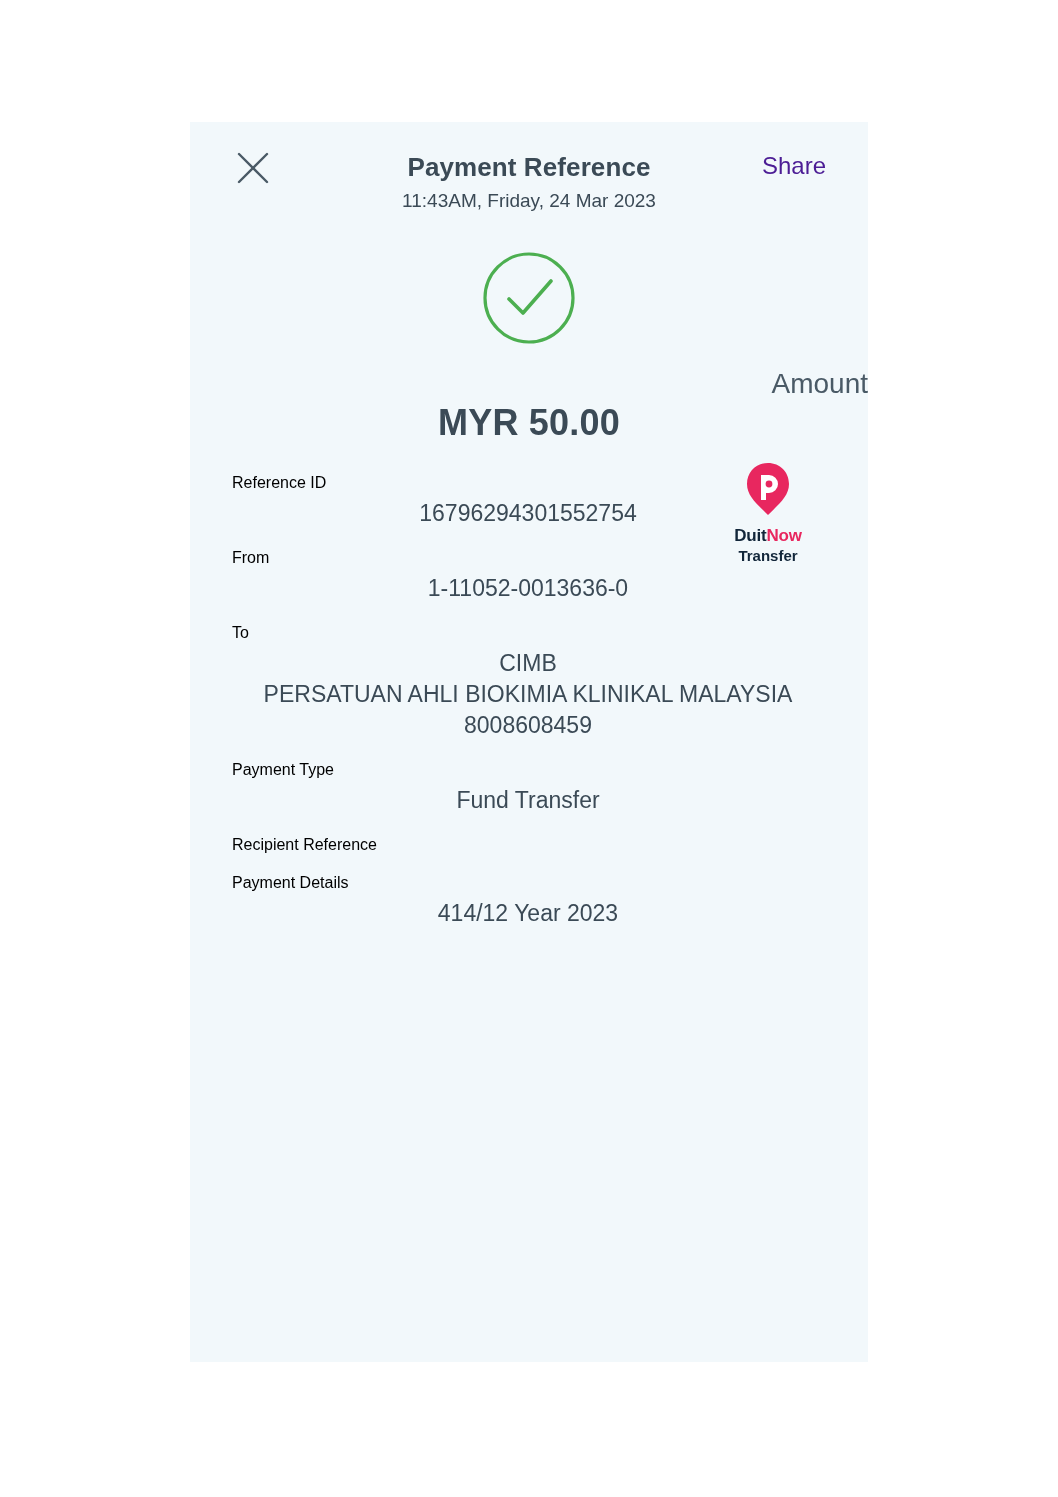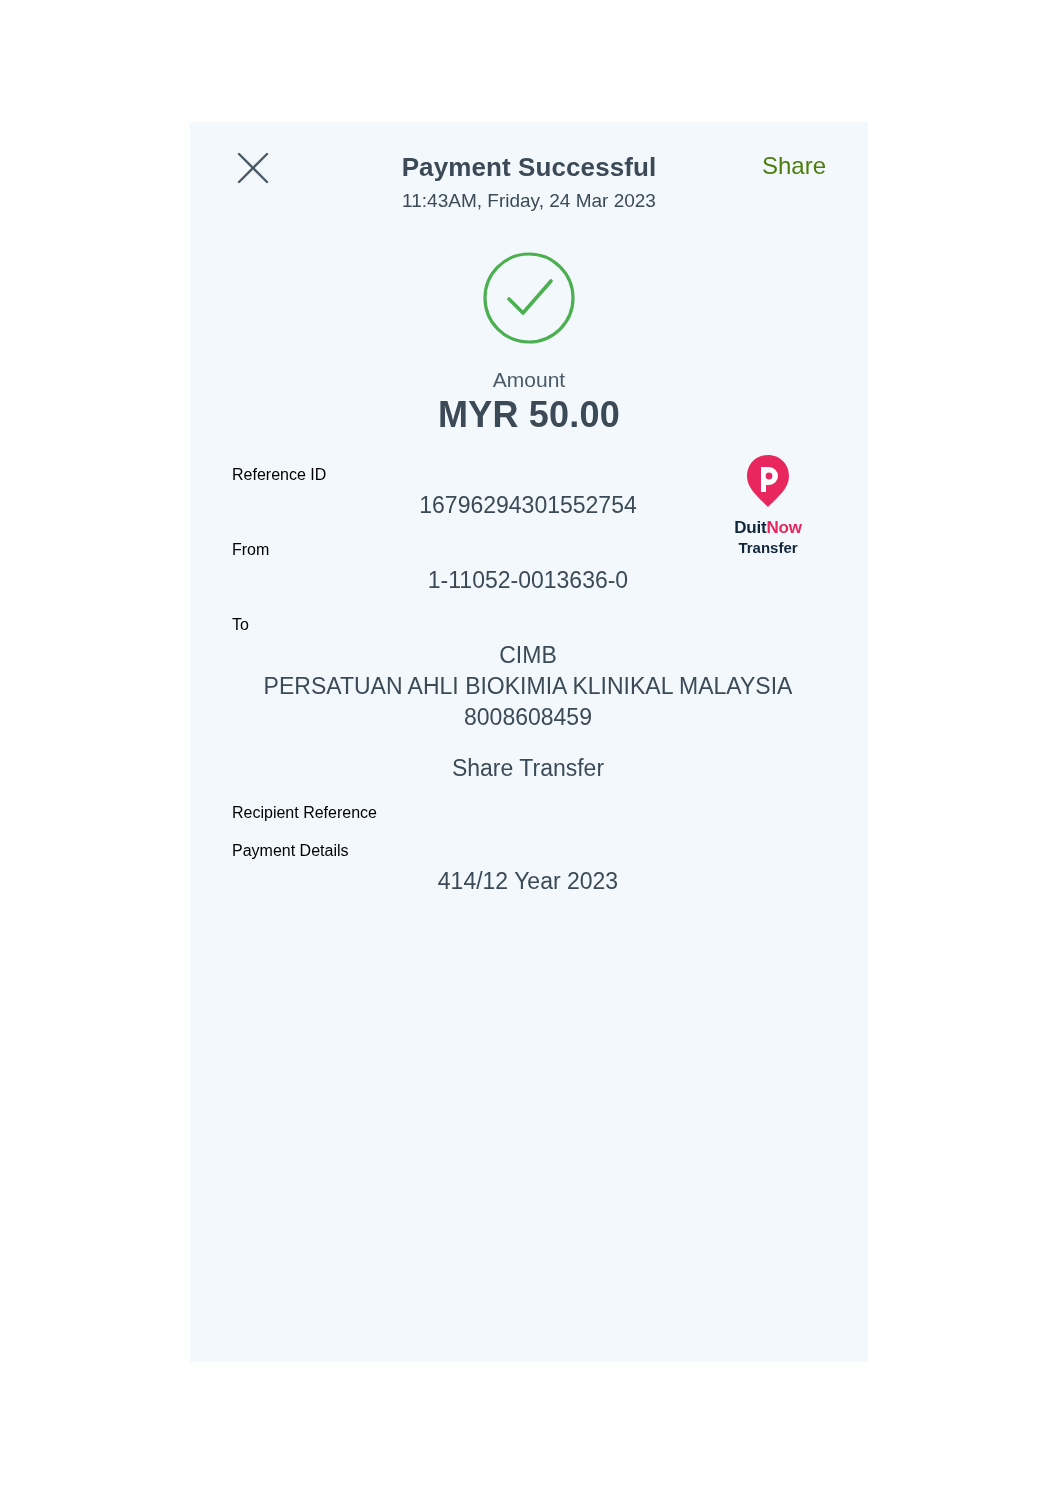--- a/index.html
+++ b/index.html
@@ -55,31 +55,31 @@
     margin-top: 7px;
     font-size: 19px;
     color: #3b4a56;
     font-weight: normal;
   }
   .share-btn {
     position: absolute;
     right: 42px;
     top: 30px;
     font-size: 24px;
-    color: #4d7c0f;
+    color: #4c1d95;
     cursor: pointer;
   }
   .tick-wrap {
     margin-top: 18px;
     text-align: center;
   }
   .amount-label {
     margin-top: 18px;
-    text-align: center;
-    font-size: 21px;
+    text-align: right;
+    font-size: 28px;
     color: #4a5a66;
   }
   .amount-value {
     margin-top: 2px;
     text-align: center;
     font-size: 36px;
     font-weight: bold;
     color: #3b4a56;
     letter-spacing: 0.2px;
   }
@@ -135,21 +135,21 @@
   <div class="receipt">
 
     <div class="topbar">
       <div class="close-icon">
         <svg width="36" height="36" viewBox="0 0 36 36" aria-hidden="true">
           <line x1="4" y1="4" x2="32" y2="32" stroke="#4a5a66" stroke-width="2.4" stroke-linecap="round"></line>
           <line x1="32" y1="4" x2="4" y2="32" stroke="#4a5a66" stroke-width="2.4" stroke-linecap="round"></line>
         </svg>
       </div>
       <div class="title-block">
-        <div class="title">Payment Successful</div>
+        <div class="title">Payment Reference</div>
         <div class="subtitle">11:43AM, Friday, 24 Mar 2023</div>
       </div>
       <div class="share-btn">Share</div>
     </div>
 
     <div class="tick-wrap">
       <span>
         <svg width="96" height="96" viewBox="0 0 96 96" aria-hidden="true">
           <circle cx="48" cy="48" r="44" fill="none" stroke="#4caf50" stroke-width="3.2"></circle>
           <polyline points="28,49 42,63 70,31" fill="none" stroke="#4caf50" stroke-width="3.6" stroke-linecap="round" stroke-linejoin="round"></polyline>
@@ -191,22 +191,23 @@
       <div class="field">
         <div class="field-label">To</div>
         <div class="field-value">
           <span class="line">CIMB</span>
           <span class="line">PERSATUAN AHLI BIOKIMIA KLINIKAL MALAYSIA</span>
           <span class="line">8008608459</span>
         </div>
       </div>
 
       <div class="field">
-        <div class="field-value">
-          <span class="line">Share Transfer</span>
+        <div class="field-label">Payment Type</div>
+        <div class="field-value">
+          <span class="line">Fund Transfer</span>
         </div>
       </div>
 
       <div class="field">
         <div class="field-label">Recipient Reference</div>
       </div>
 
       <div class="field">
         <div class="field-label">Payment Details</div>
         <div class="field-value">

